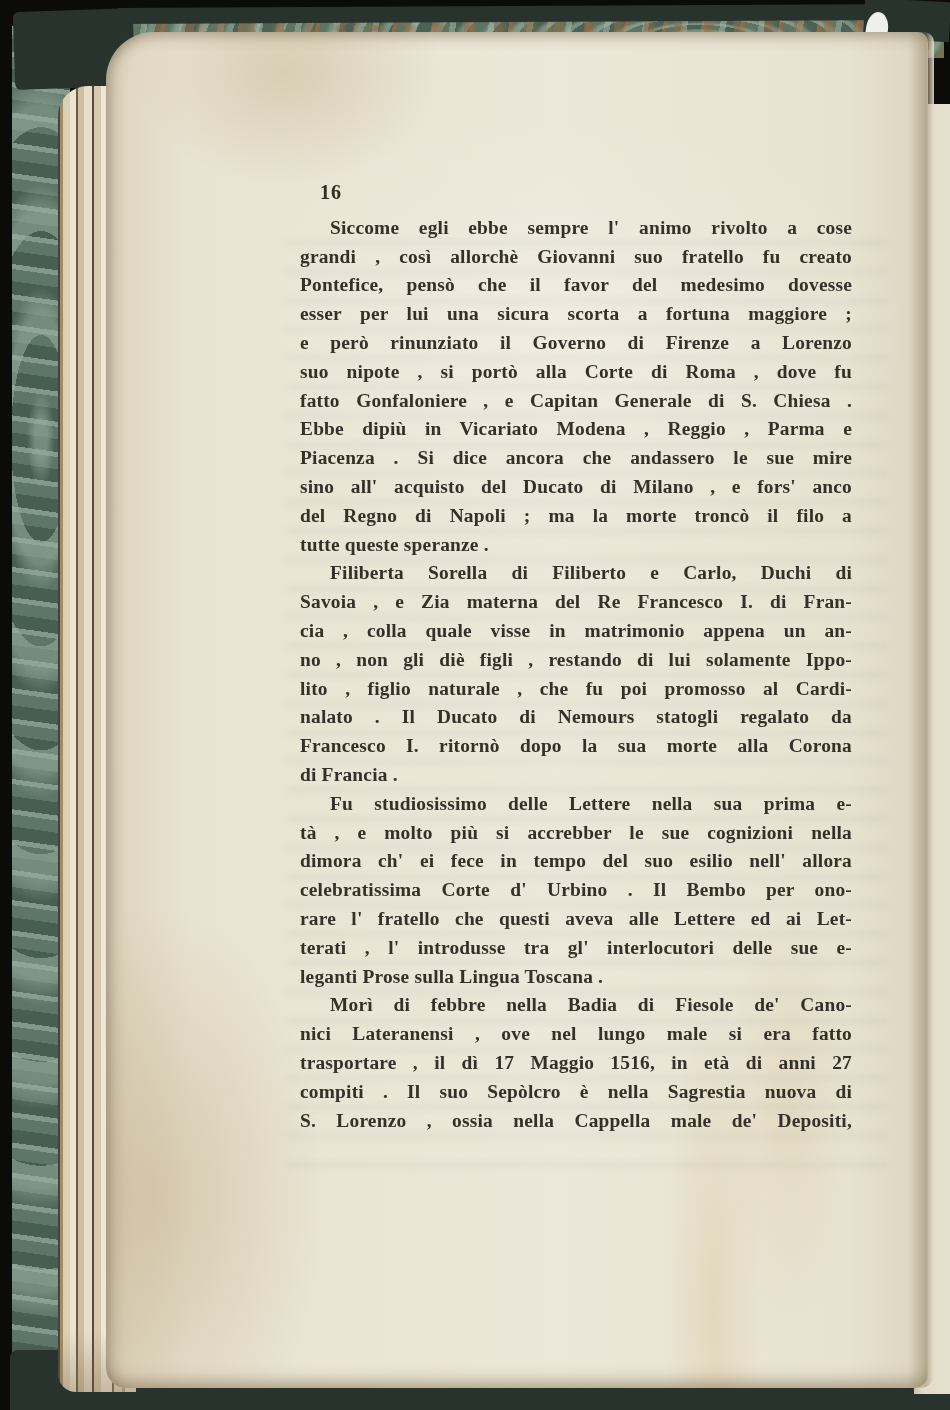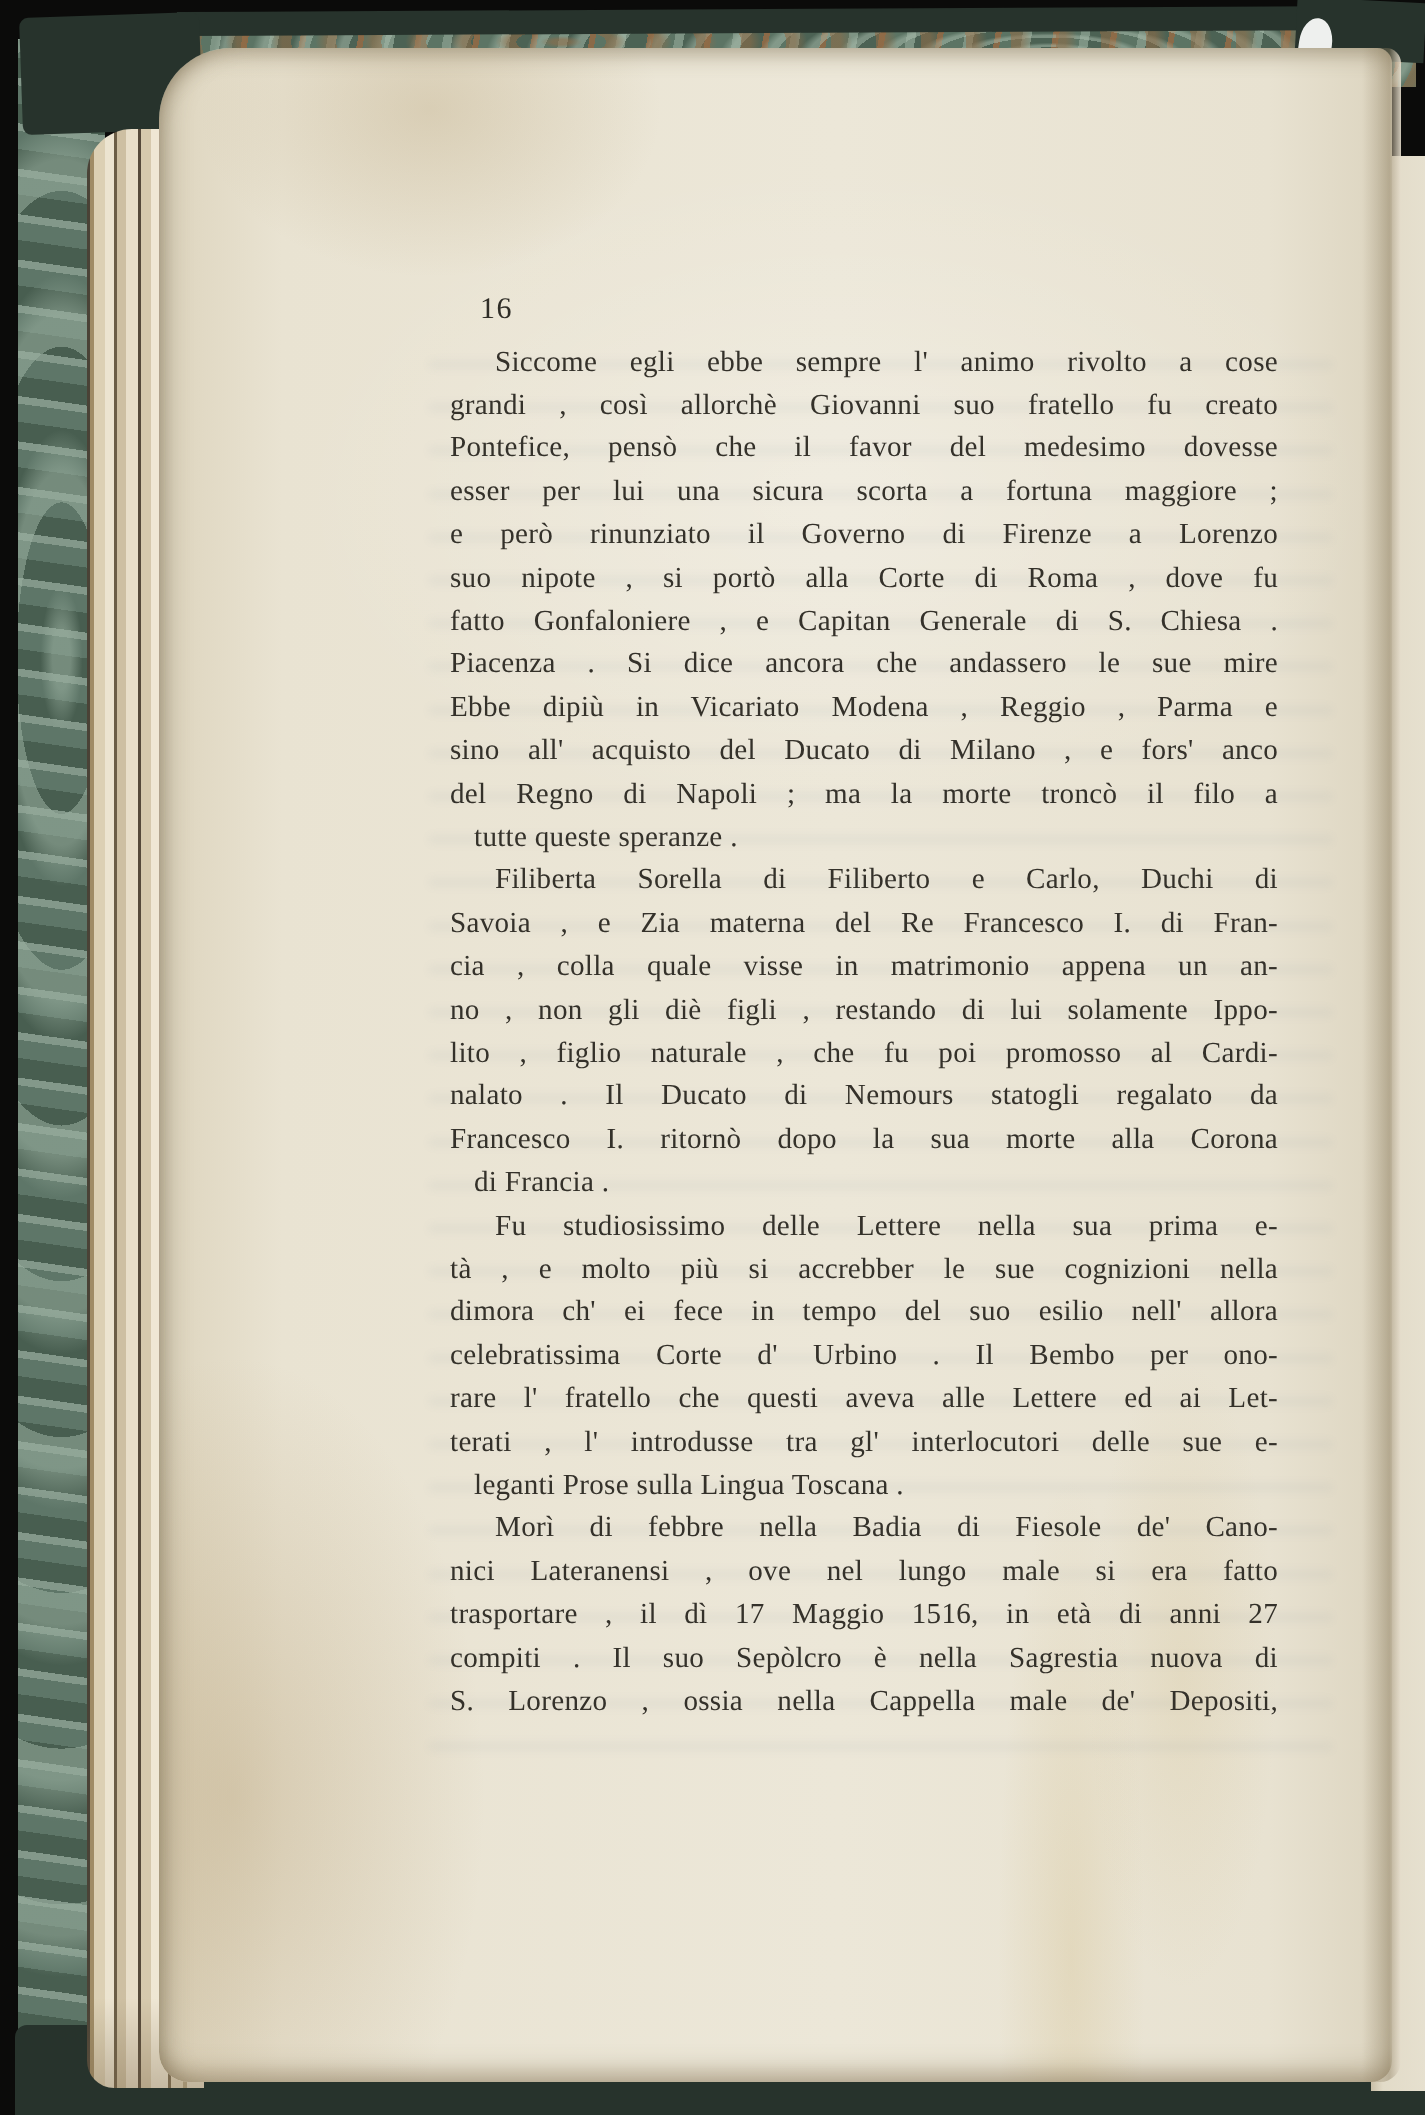--- a/index.html
+++ b/index.html
@@ -78,29 +78,29 @@
     position:absolute;left:180px;right:40px;top:190px;height:950px;opacity:0.12;
     background:repeating-linear-gradient(180deg, rgba(0,0,0,0) 0 18px, rgba(96,118,138,0.5) 18px 24px, rgba(0,0,0,0) 24px 28.8px);
     filter:blur(3px);
   }
   .paper-tab{
     position:absolute;right:62px;top:12px;width:22px;height:34px;
     background:#eef0ee;border-radius:50% 50% 20% 20%;transform:rotate(8deg);
   }
   
   .text-block{
-    position:absolute;left:300px;top:192px;width:552px;
-    color:#34312a;font-size:19.4px;line-height:28.8px;letter-spacing:0.2px;
+    position:absolute;left:300px;top:178px;width:552px;
+    color:#34312a;font-size:19.4px;line-height:28.8px;letter-spacing:0.2px;font-weight:bold;
   }
   .page-number{
     margin:0 0 7px 20px;font-size:20px;letter-spacing:1px;color:#2f2d27;
   }
   .paragraph{margin:0;}
   .line{text-align:justify;text-align-last:justify;white-space:normal;}
-  .line.lastline{text-align-last:left;margin-left:16px;}
+  .line.lastline{text-align-last:left;}
   .paragraph .line:first-child{text-indent:30px;}
 </style>
 </head>
 <body>
 
 <div class="scene">
 
   <div class="board board-top"></div>
   <div class="board board-bottom"></div>
   <div class="board board-left"></div>
@@ -127,22 +127,22 @@
     <div class="page-number">16</div>
     <div class="paras">
         <div class="paragraph">
           <div class="line">Siccome egli ebbe sempre l' animo rivolto a cose</div>
           <div class="line">grandi , così allorchè Giovanni suo fratello fu creato</div>
           <div class="line">Pontefice, pensò che il favor del medesimo dovesse</div>
           <div class="line">esser per lui una sicura scorta a fortuna maggiore ;</div>
           <div class="line">e però rinunziato il Governo di Firenze a Lorenzo</div>
           <div class="line">suo nipote , si portò alla Corte di Roma , dove fu</div>
           <div class="line">fatto Gonfaloniere , e Capitan Generale di S. Chiesa .</div>
+          <div class="line">Ebbe dipiù in Vicariato Modena , Reggio , Parma e</div>
           <div class="line">Piacenza . Si dice ancora che andassero le sue mire</div>
-          <div class="line">Ebbe dipiù in Vicariato Modena , Reggio , Parma e</div>
           <div class="line">sino all' acquisto del Ducato di Milano , e fors' anco</div>
           <div class="line">del Regno di Napoli ; ma la morte troncò il filo a</div>
           <div class="line lastline">tutte queste speranze .</div>
         </div>
         <div class="paragraph">
           <div class="line">Filiberta Sorella di Filiberto e Carlo, Duchi di</div>
           <div class="line">Savoia , e Zia materna del Re Francesco I. di Fran-</div>
           <div class="line">cia , colla quale visse in matrimonio appena un an-</div>
           <div class="line">no , non gli diè figli , restando di lui solamente Ippo-</div>
           <div class="line">lito , figlio naturale , che fu poi promosso al Cardi-</div>

